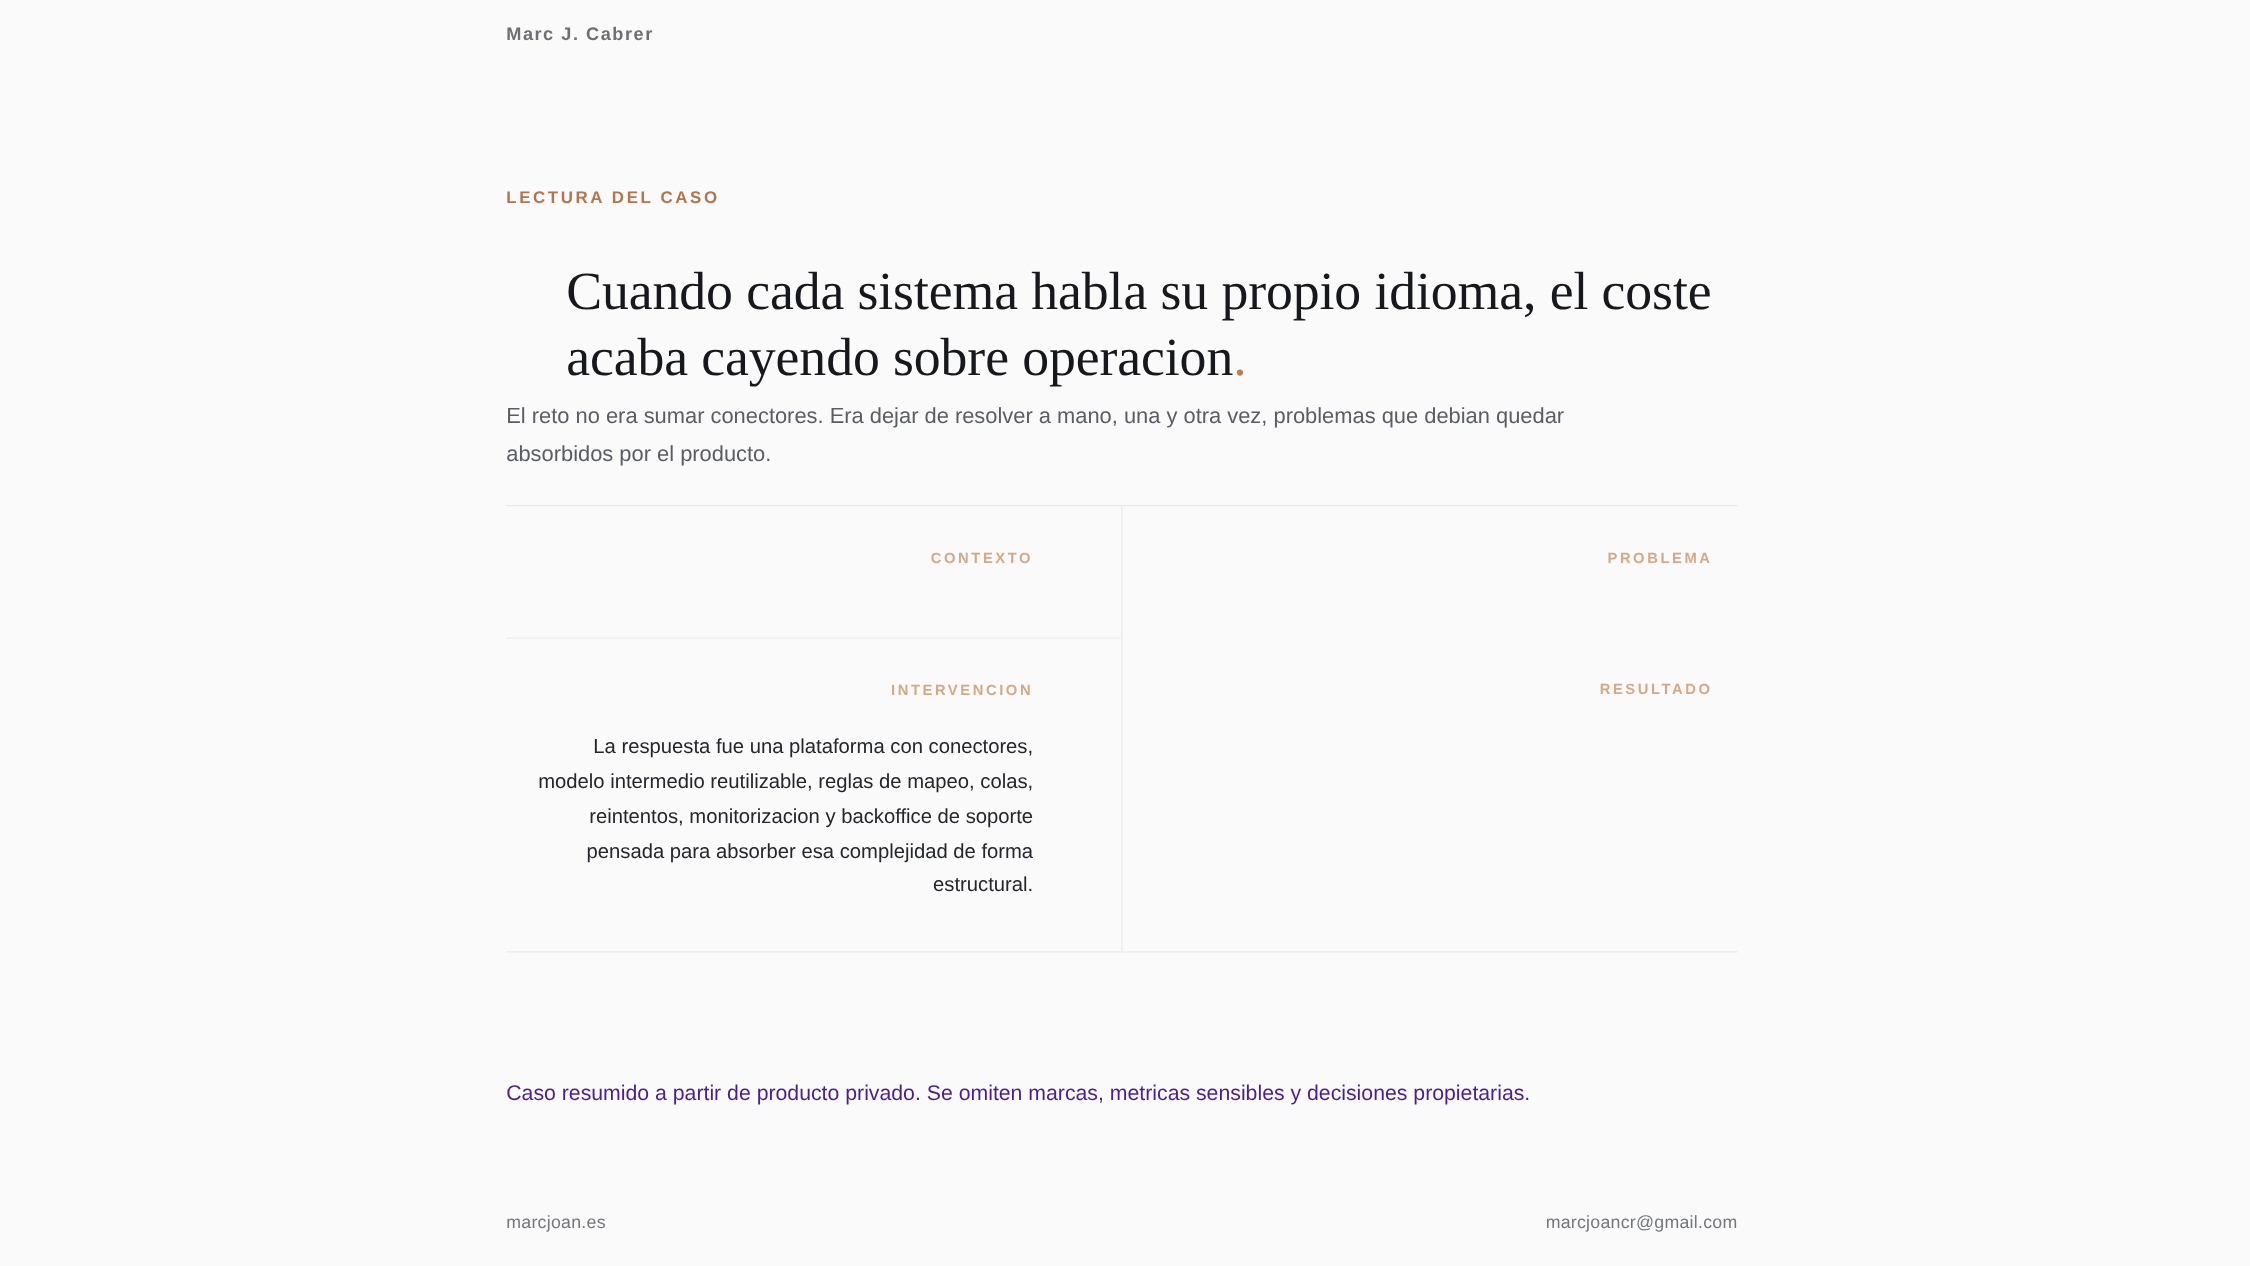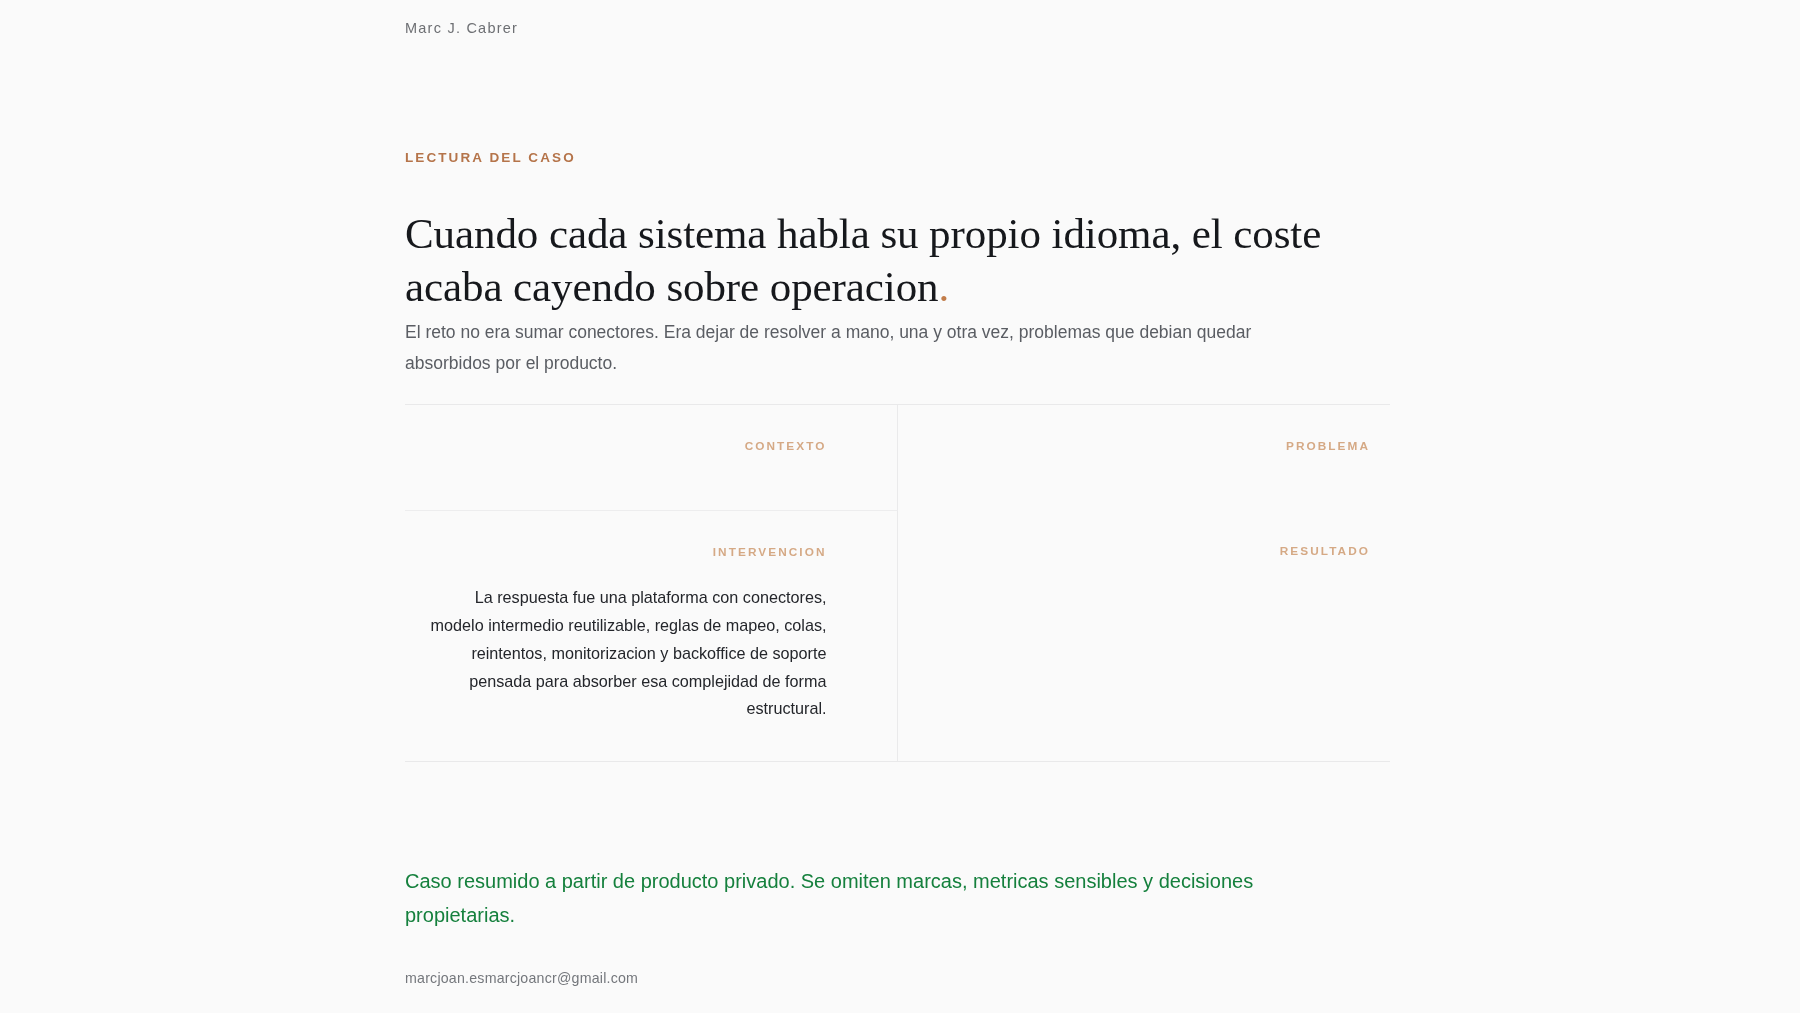--- a/index.html
+++ b/index.html
@@ -27,21 +27,21 @@
   .topbar {
     position: absolute;
     left: 405px;
     top: 20px;
     width: 1000px;
   }
   .brand {
     font-size: 14.5px;
     letter-spacing: 0.085em;
     color: #6d6f73;
-    font-weight: 400;
+    font-weight: 700;
   }
 
   
   .column {
     position: absolute;
     left: 405px;
     top: 0;
     width: 985px;
   }
 
@@ -58,20 +58,21 @@
   .headline {
     position: absolute;
     top: 178px;
     width: 940px;
     font-family: "Liberation Serif", "DejaVu Serif", serif;
     font-size: 43px;
     line-height: 1.24;
     font-weight: 400;
     color: #16181c;
     letter-spacing: -0.002em;
+    margin-left: 48px;
   }
   .headline .dot {
     color: #c27d4a;
   }
 
   .intro {
     position: absolute;
     top: 299px;
     width: 910px;
     font-size: 17.5px;
@@ -133,33 +134,33 @@
     line-height: 1.72;
     color: #24262b;
     font-weight: 400;
   }
 
   
   .note {
     position: absolute;
     top: 844px;
     width: 940px;
-    font-size: 20px;
+    font-size: 17px;
     line-height: 1.7;
-    color: #15803d;
+    color: #4c1d95;
   }
 
   
   .footer {
     position: absolute;
     left: 405px;
     top: 970px;
     width: 985px;
     display: flex;
-    justify-content: flex-start;
+    justify-content: space-between;
     align-items: baseline;
   }
   .footer a, .footer span {
     font-size: 14.2px;
     color: #74777c;
     letter-spacing: 0.015em;
     text-decoration: none;
   }
 </style>
 </head>

